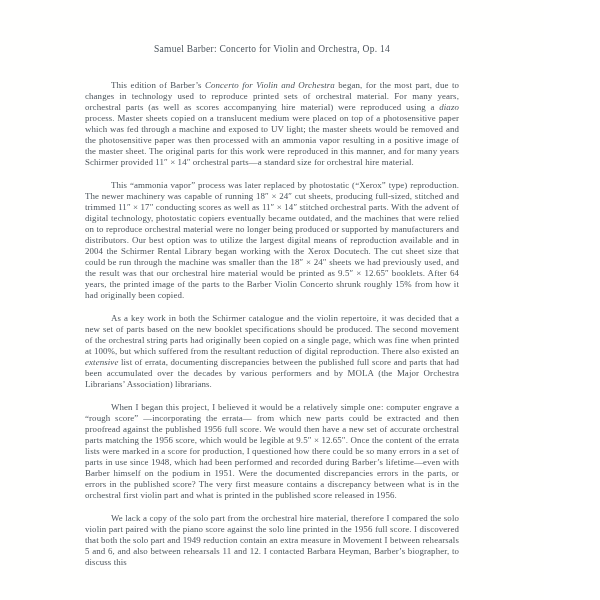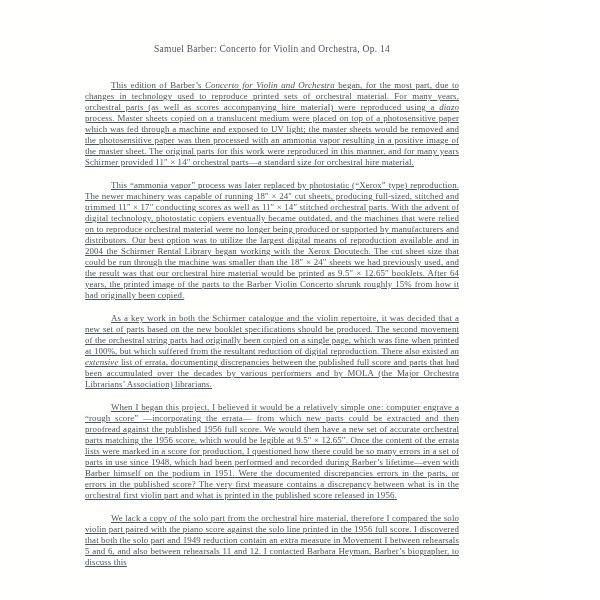--- a/index.html
+++ b/index.html
@@ -27,21 +27,20 @@
     margin: 0 0 26px 0;
   }
   .doc-body p {
     font-size: 8.9px;
     line-height: 11px;
     letter-spacing: 0.1px;
     text-align: justify;
     text-indent: 26px;
     color: #4b545c;
     margin: 0 0 12px 0;
-    text-decoration: underline;
   }
   .doc-body p i {
     font-style: italic;
   }
 </style>
 </head>
 <body>
 
 <div class="page">
   <h1 class="doc-title">Samuel Barber: Concerto for Violin and Orchestra, Op. 14</h1>

